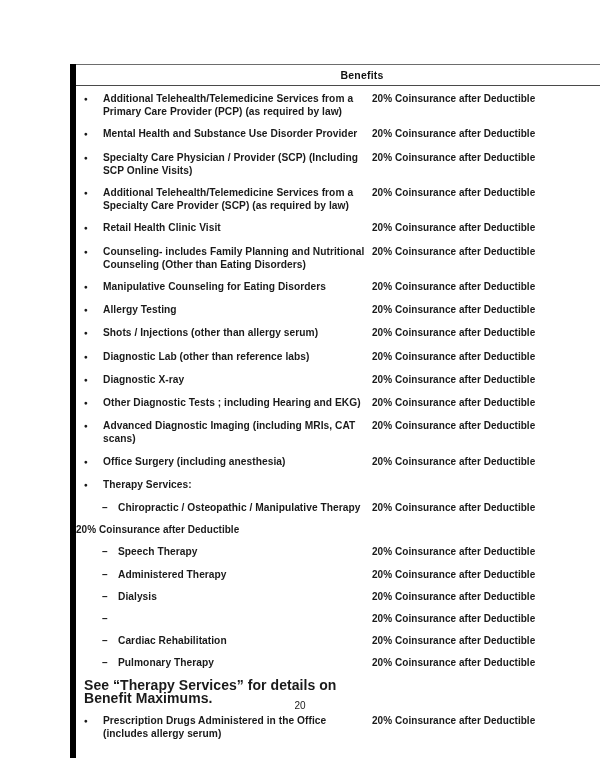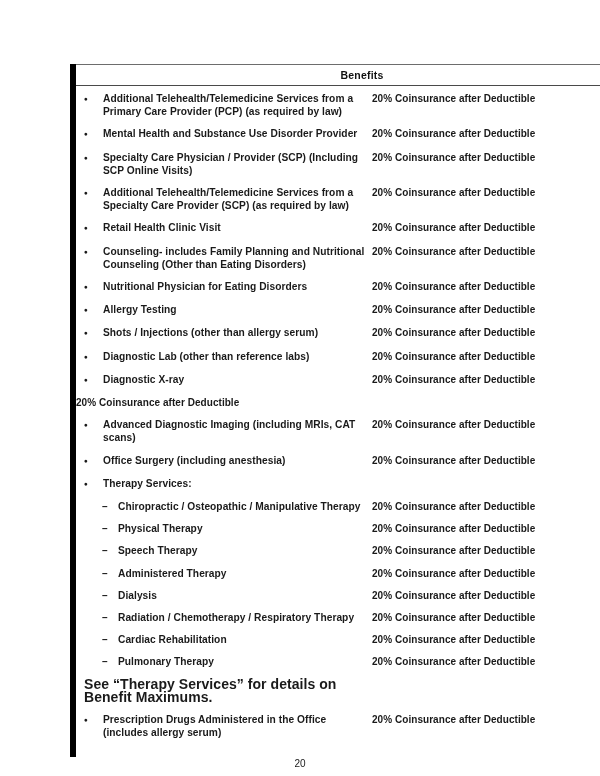--- a/index.html
+++ b/index.html
@@ -119,21 +119,21 @@
     line-height: 13.2px;
     color: #1a1a1a;
     letter-spacing: 0.05px;
     white-space: nowrap;
   }
 
   
   #page-footer {
     position: absolute;
     left: 0;
-    top: 753px;
+    top: 695px;
     width: 600px;
     text-align: center;
   }
   #page-footer .page-number {
     font-size: 10px;
     color: #1a1a1a;
   }
 </style>
 </head>
 <body>
@@ -185,21 +185,21 @@
         <div class="row">
           <div class="cell-benefit">
             <span class="marker bullet"></span>
             <span class="benefit-text">Counseling- includes Family Planning and Nutritional Counseling (Other than Eating Disorders)</span>
           </div>
           <div class="cell-value">20% Coinsurance after Deductible</div>
         </div>
         <div class="row">
           <div class="cell-benefit">
             <span class="marker bullet"></span>
-            <span class="benefit-text">Nutritional Physician for Eating Disorders</span>
+            <span class="benefit-text">Manipulative Counseling for Eating Disorders</span>
           </div>
           <div class="cell-value">20% Coinsurance after Deductible</div>
         </div>
         <div class="row">
           <div class="cell-benefit">
             <span class="marker bullet"></span>
             <span class="benefit-text">Allergy Testing</span>
           </div>
           <div class="cell-value">20% Coinsurance after Deductible</div>
         </div>
@@ -218,20 +218,24 @@
           <div class="cell-value">20% Coinsurance after Deductible</div>
         </div>
         <div class="row">
           <div class="cell-benefit">
             <span class="marker bullet"></span>
             <span class="benefit-text">Diagnostic X-ray</span>
           </div>
           <div class="cell-value">20% Coinsurance after Deductible</div>
         </div>
         <div class="row">
+          <div class="cell-benefit">
+            <span class="marker bullet"></span>
+            <span class="benefit-text">Other Diagnostic Tests ; including Hearing and EKG)</span>
+          </div>
           <div class="cell-value">20% Coinsurance after Deductible</div>
         </div>
         <div class="row">
           <div class="cell-benefit">
             <span class="marker bullet"></span>
             <span class="benefit-text">Advanced Diagnostic Imaging (including MRIs, CAT scans)</span>
           </div>
           <div class="cell-value">20% Coinsurance after Deductible</div>
         </div>
         <div class="row">
@@ -249,24 +253,20 @@
           <div class="cell-value"></div>
         </div>
         <div class="row sub">
           <div class="cell-benefit">
             <span class="marker dash"></span>
             <span class="benefit-text">Chiropractic / Osteopathic / Manipulative Therapy</span>
           </div>
           <div class="cell-value">20% Coinsurance after Deductible</div>
         </div>
         <div class="row sub">
-          <div class="cell-benefit">
-            <span class="marker dash"></span>
-            <span class="benefit-text">Physical Therapy</span>
-          </div>
           <div class="cell-value">20% Coinsurance after Deductible</div>
         </div>
         <div class="row sub">
           <div class="cell-benefit">
             <span class="marker dash"></span>
             <span class="benefit-text">Speech Therapy</span>
           </div>
           <div class="cell-value">20% Coinsurance after Deductible</div>
         </div>
         <div class="row sub">
@@ -279,21 +279,20 @@
         <div class="row sub">
           <div class="cell-benefit">
             <span class="marker dash"></span>
             <span class="benefit-text">Dialysis</span>
           </div>
           <div class="cell-value">20% Coinsurance after Deductible</div>
         </div>
         <div class="row sub">
           <div class="cell-benefit">
             <span class="marker dash"></span>
-            <span class="benefit-text">Radiation / Chemotherapy / Respiratory Therapy</span>
           </div>
           <div class="cell-value">20% Coinsurance after Deductible</div>
         </div>
         <div class="row sub">
           <div class="cell-benefit">
             <span class="marker dash"></span>
             <span class="benefit-text">Cardiac Rehabilitation</span>
           </div>
           <div class="cell-value">20% Coinsurance after Deductible</div>
         </div>

